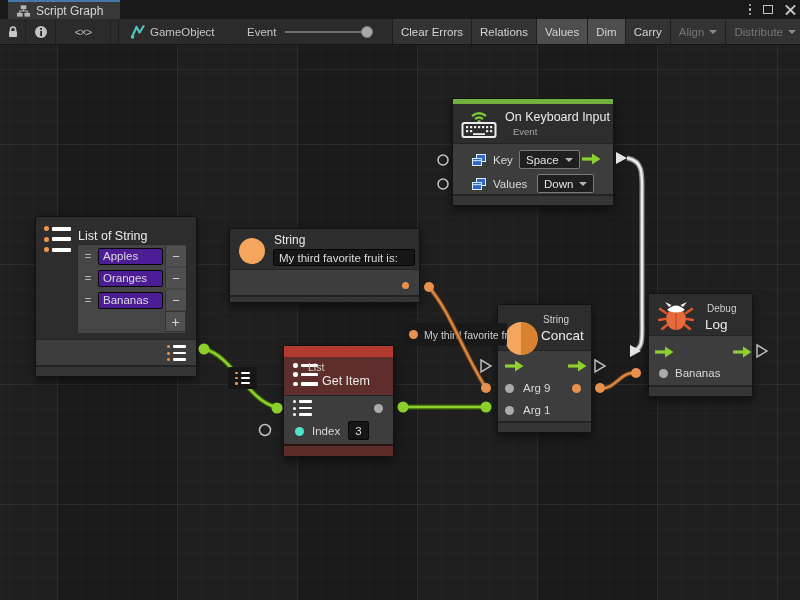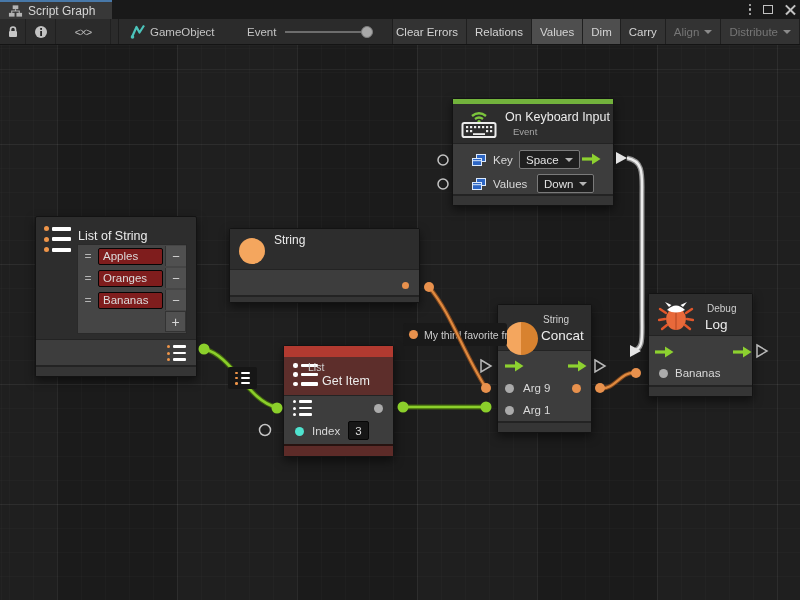--- a/index.html
+++ b/index.html
@@ -1,42 +1,42 @@
 <!DOCTYPE html>
 <html><head>
 <meta charset="utf-8">
 <style>
   html,body{margin:0;padding:0;background:#101010;}
   *{box-sizing:border-box;font-family:"Liberation Sans",sans-serif;}
   .app{position:relative;width:800px;height:600px;overflow:hidden;background:#1b1b1b;}
 
   
   .tabbar{position:absolute;left:0;top:0;width:800px;height:19px;background:#191919;}
-  .tab{position:absolute;left:0;top:0;width:112px;height:19px;background:#383838;
+  .tab{position:absolute;left:8px;top:0;width:112px;height:19px;background:#383838;
        display:flex;align-items:center;gap:5px;padding:0 8px;border-top:2px solid #4878a8;}
   .tab-label{font-size:12px;color:#d6d6d6;white-space:nowrap;}
   .winctrls{position:absolute;right:4px;top:0;height:19px;display:flex;align-items:center;gap:12px;}
   .kebab{display:flex;flex-direction:column;gap:2px;}
   .kebab i{width:2.5px;height:2.5px;border-radius:50%;background:#c2c2c2;}
   .maxbox{width:10px;height:9px;border:1.6px solid #c2c2c2;}
   .closex{position:relative;width:11px;height:11px;}
   .closex::before,.closex::after{content:"";position:absolute;left:-1px;top:4.5px;width:13px;height:1.8px;background:#c2c2c2;}
   .closex::before{transform:rotate(45deg);} .closex::after{transform:rotate(-45deg);}
 
   
   .toolbar{position:absolute;left:0;top:19px;width:800px;height:26px;background:#2b2b2b;border-bottom:1px solid #141414;}
   .tbtn{position:absolute;top:0;height:25px;display:flex;align-items:center;justify-content:center;border-right:1px solid #202020;}
   .tdivider{position:absolute;top:0;width:1px;height:25px;background:#1d1d1d;}
   .golabel{position:absolute;left:150px;top:0;height:25px;display:flex;align-items:center;font-size:11.5px;color:#c4c4c4;}
   .goicon{position:absolute;left:130px;top:5px;}
   .zoomlabel{position:absolute;left:247px;top:0;height:25px;display:flex;align-items:center;font-size:11.5px;color:#c4c4c4;}
   .ztrack{position:absolute;left:285px;top:12px;width:78px;height:2px;background:#6d6d6d;}
   .zhandle{position:absolute;left:361px;top:7px;width:12px;height:12px;border-radius:50%;background:#a8a8a8;border:1px solid #7d7d7d;}
   .zval{position:absolute;left:386px;top:0;height:25px;display:flex;align-items:center;font-size:11.5px;color:#c4c4c4;margin-left:28px;}
-  .btnstrip{position:absolute;left:393px;top:0;right:0;height:38px;display:flex;overflow:hidden;justify-content:flex-end;}
+  .btnstrip{position:absolute;left:393px;top:0;right:0;height:38px;display:flex;overflow:hidden;}
   .sbtn{flex:0 0 auto;height:25px;display:flex;align-items:center;gap:5px;padding:0 8px;
         font-size:11.5px;color:#d4d4d4;background:#333333;border-right:1px solid #1f1f1f;white-space:nowrap;}
   .sbtn.pressed{background:#4e4e4e;}
   .sbtn.disabled{color:#767676;}
   .caret{width:0;height:0;border-left:4px solid transparent;border-right:4px solid transparent;border-top:4px solid #8a8a8a;}
   .codeicon{font-size:11px;color:#bdbdbd;letter-spacing:-1px;}
 
   
   .canvas{position:absolute;left:0;top:45px;width:800px;height:555px;background-color:#1b1b1b;
     background-image:
@@ -79,21 +79,21 @@
   
   .kb-bar{position:absolute;left:0;top:0;right:0;height:5px;background:#72b23c;}
   
   .gi-bar{position:absolute;left:0;top:0;right:0;height:11px;background:#b23a30;}
   .gi-head{position:absolute;left:0;top:11px;right:0;height:39px;background:#5d2e2b;border-bottom:1px solid #232323;}
   .gi-foot{position:absolute;left:0;right:0;bottom:0;height:12px;background:#5d2b28;border-top:2px solid #271310;}
   
   .rowspanel{position:absolute;left:41px;top:27px;width:110px;background:#454545;border:1px solid #2a2a2a;}
   .litem{display:flex;height:22px;align-items:center;}
   .handle{width:20px;text-align:center;color:#b5b5b5;font-size:12px;}
-  .lfield{flex:1;height:17px;background:#7f1d1d;border:1px solid #060606;border-radius:2px;color:#dcdcdc;
+  .lfield{flex:1;height:17px;background:#4c1d95;border:1px solid #060606;border-radius:2px;color:#dcdcdc;
           font-size:11.5px;display:flex;align-items:center;padding:0 4px;margin-right:2px;}
   .minus{width:21px;height:20px;background:#505050;border-left:1px solid #333;color:#d8d8d8;
          display:flex;align-items:center;justify-content:center;font-size:13px;}
   .plusrow{display:flex;justify-content:flex-end;height:22px;}
   .plus{width:21px;height:21px;background:#505050;border:1px solid #333;color:#d8d8d8;
         display:flex;align-items:center;justify-content:center;font-size:14px;}
   .listout{position:absolute;left:0;right:0;top:122px;height:26px;border-top:1px solid #232323;background:#3d3d3d;}
 
   .concat-icon{position:absolute;width:33px;height:33px;border-radius:50%;
                background:linear-gradient(90deg,#f4a65e 0 49%,#d8822f 49% 100%);}
@@ -287,20 +287,21 @@
             </div>
         </div>
       </div>
       <div class="nfoot" style="bottom:0;height:11px;"></div>
     </div>
 
     <div class="node" style="left:229px;top:183px;width:191px;height:75px;">
       <div class="nhead" style="top:0;height:41px;"></div>
       <div class="string-icon" style="left:9px;top:9px;"></div>
       <div class="ntitle" style="left:44px;top:4px;font-size:12px;">String</div>
+      <div class="tfield" style="left:43px;top:20px;width:142px;height:17px;">My third favorite fruit is:</div>
       <div class="dot dot-orange dot-sm" style="left:172px;top:53px;"></div>
       <div class="nfoot" style="bottom:0;height:7px;"></div>
     </div>
 
     <div class="node" style="left:283px;top:300px;width:111px;height:112px;">
       <div class="gi-bar"></div>
       <div class="gi-head"></div>
       <div class="lglyph g-md" style="left:9px;top:17px;">
         <div class="lrow">
             <span class="ldot"></span>

